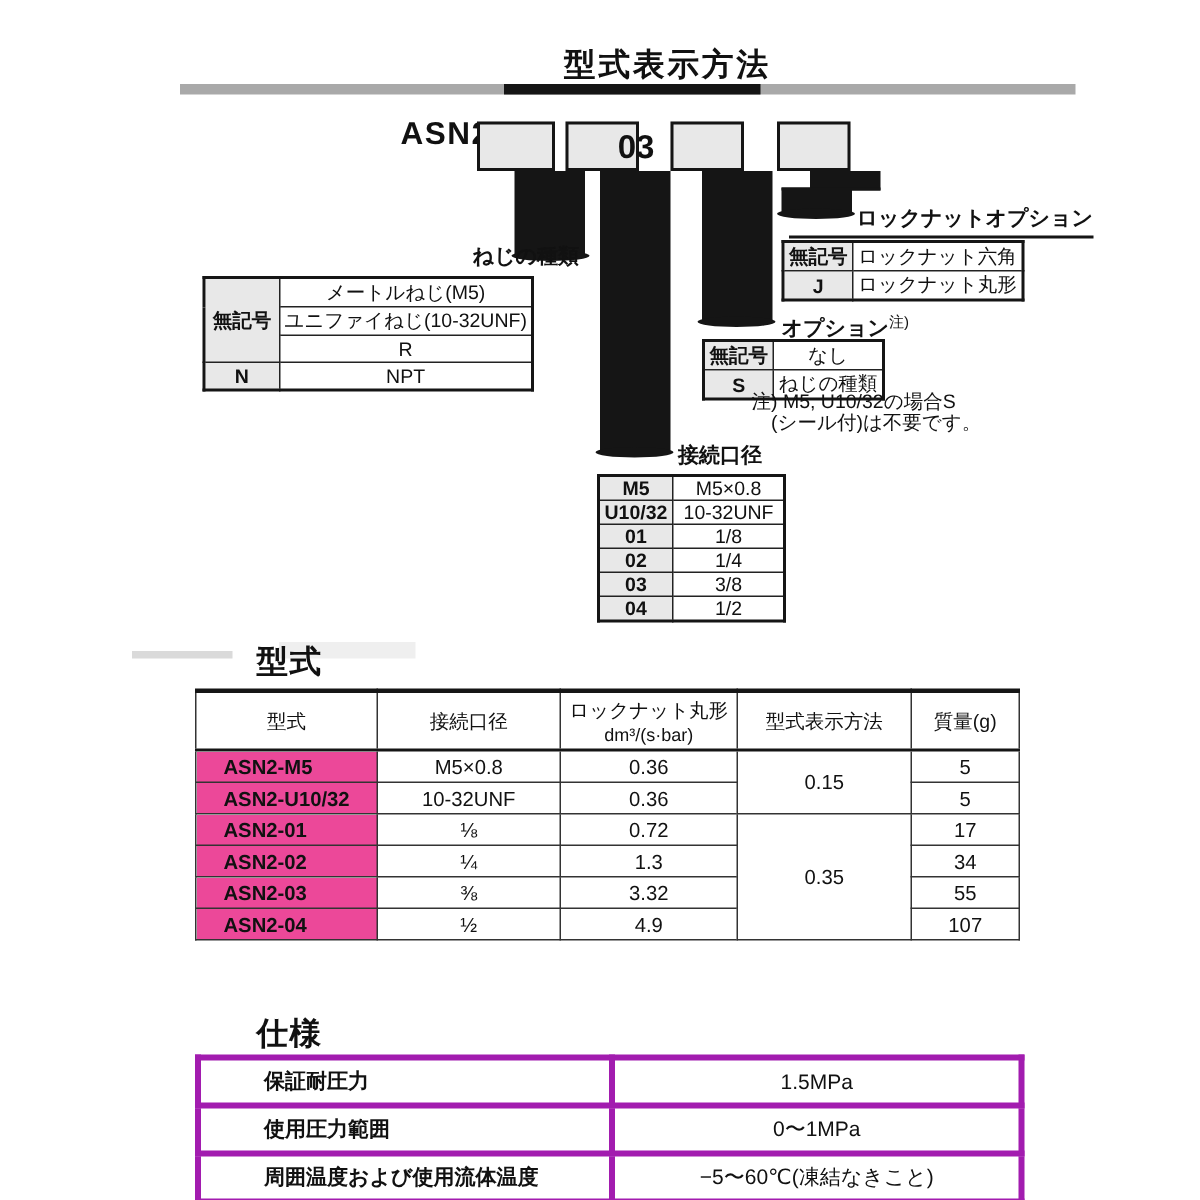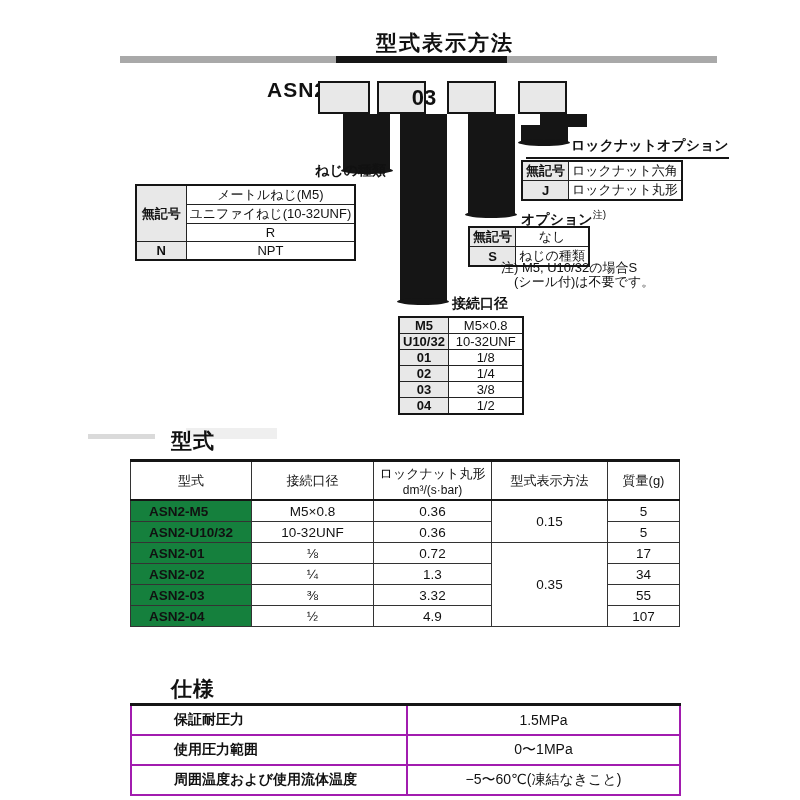--- a/index.html
+++ b/index.html
@@ -61,28 +61,28 @@
   .hd-models{top:427px;left:126px;}
   .hd-specs{top:675px;left:126px;}
 
   
   .models-table{left:130px;top:459px;border:1px solid #151515;border-top:3px solid #151515;
                 font-size:13px;table-layout:fixed;}
   .models-table th,.models-table td{border:1px solid #333;text-align:center;vertical-align:middle;
                 overflow:hidden;white-space:nowrap;font-weight:normal;padding:0;}
   .models-table thead th{height:37px;border-bottom:2px solid #151515;background:#fff;}
   .models-table tbody td{height:20px;font-size:13.5px;}
-  .models-table td.model{background:#15803d;font-weight:bold;text-align:left;padding-left:18px;}
+  .models-table td.model{background:#ec4899;font-weight:bold;text-align:left;padding-left:18px;}
   .models-table .sub{font-size:12px;}
   .frac{font-size:14px;}
 
   
   .specs-table{left:130px;top:703px;border:1px solid #151515;border-top:3px solid #151515;
                font-size:14px;table-layout:fixed;}
-  .specs-table td{border:2px solid #a21caf;height:26px;vertical-align:middle;overflow:hidden;white-space:nowrap;}
+  .specs-table td{border:4px solid #a21caf;height:26px;vertical-align:middle;overflow:hidden;white-space:nowrap;}
   .specs-table td.slabel{font-weight:bold;text-align:left;padding-left:42px;}
   .specs-table td.sval{text-align:center;}
 
   
   .artifact1{top:434px;left:88px;width:22px;height:5px;background:#dadada;}
   .artifact2{top:428px;left:186px;width:46px;height:11px;background:#efefef;}
 </style>
 </head>
 <body>
 

